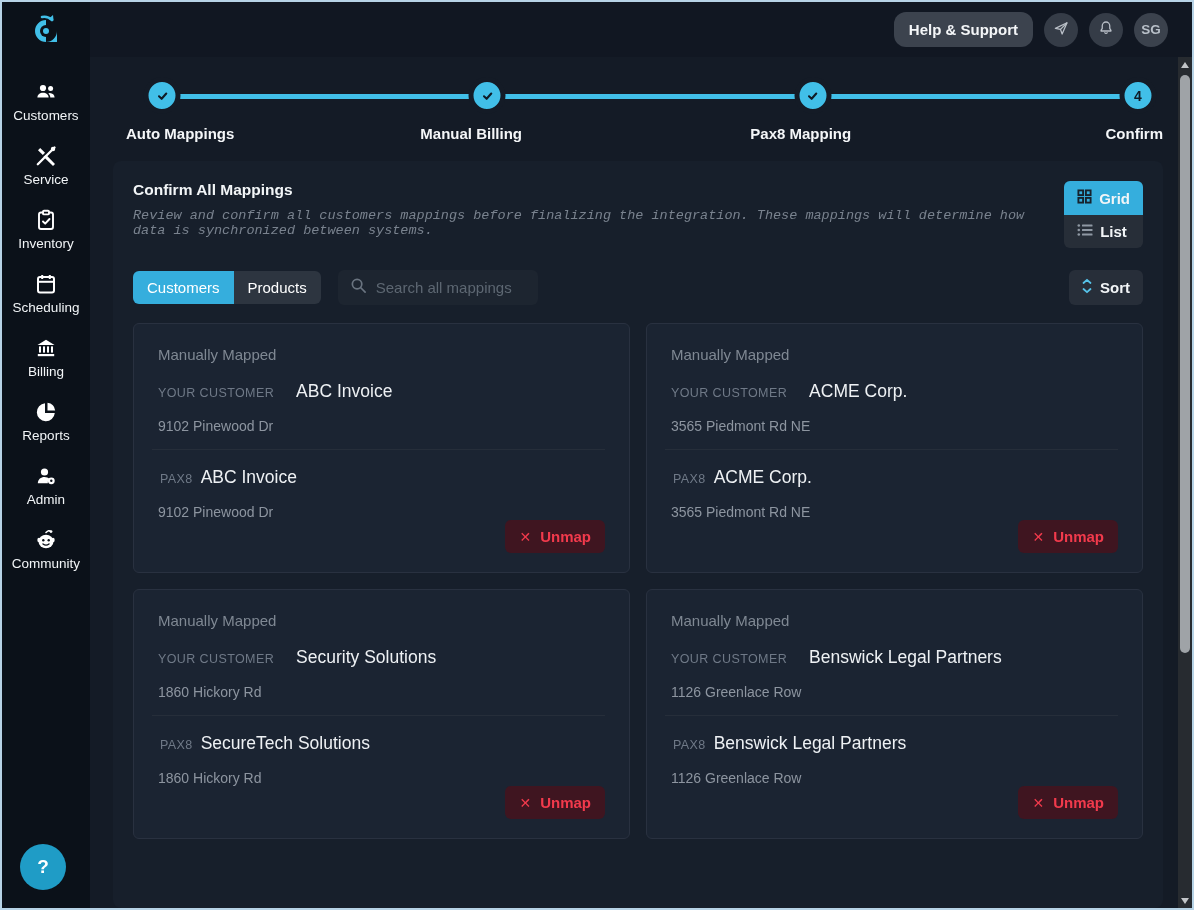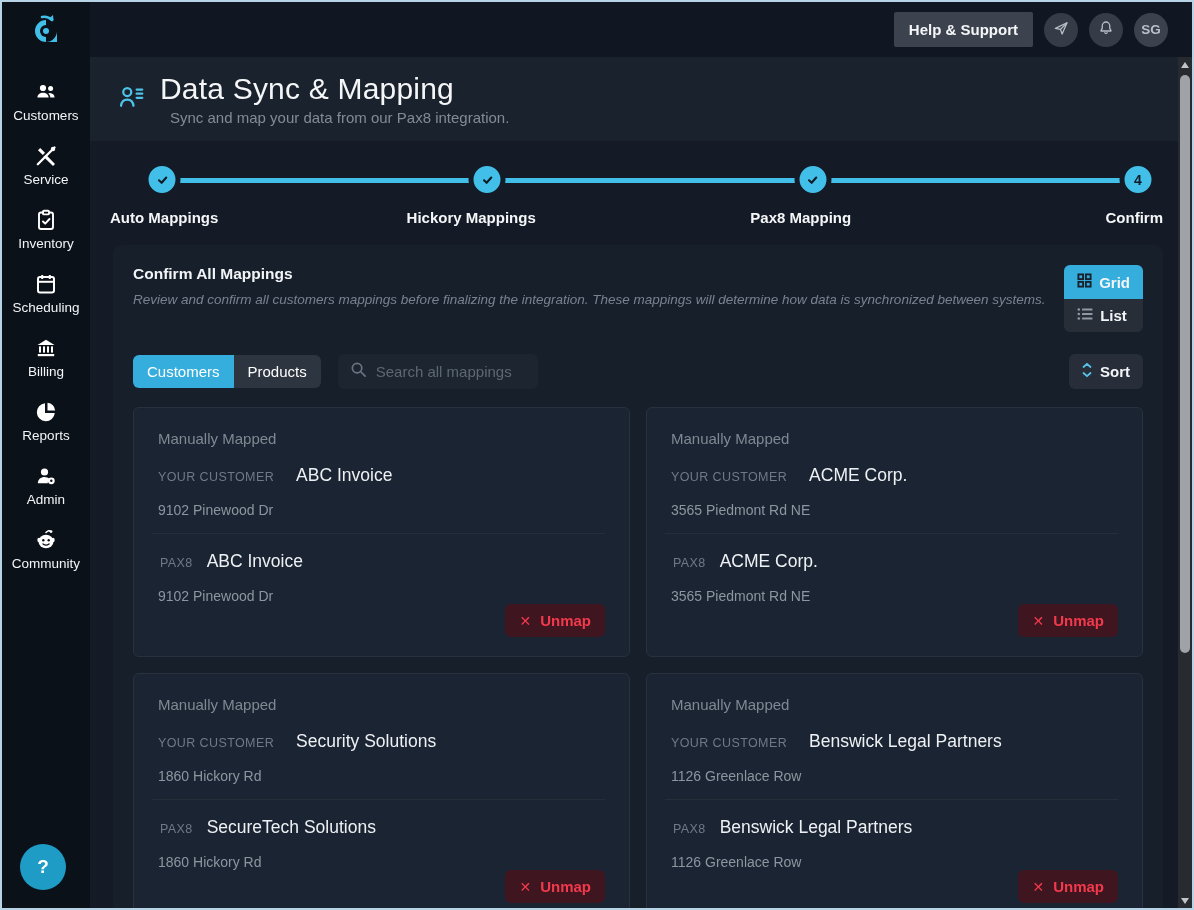--- a/index.html
+++ b/index.html
@@ -13,71 +13,71 @@
   .nav { display:flex; flex-direction:column; gap:21px; align-items:center; }
   .nav-item { display:flex; flex-direction:column; align-items:center; gap:4px; cursor:pointer; width:88px; }
   .nav-item svg { display:block; }
   .nav-label { color:#f2f5f7; font-size:13.5px; }
   .help-fab { position:absolute; bottom:18px; left:18px; width:46px; height:46px; border-radius:50%;
     background:#1f9cc6; color:#fff; font-size:19px; font-weight:bold; border:none; display:flex; align-items:center; justify-content:center; cursor:pointer; }
 
   
   .main { flex:1; display:flex; flex-direction:column; position:relative; background:#141b26; }
   .topbar { height:55px; background:#111722; display:flex; align-items:center; justify-content:flex-end; gap:11px; padding-right:24px; flex-shrink:0; }
-  .help-support { background:#3c434e; color:#f4f6f8; font-weight:bold; font-size:15px; border:none; border-radius:2px; padding:9px 15px; cursor:pointer; font-family:inherit; }
+  .help-support { background:#3c434e; color:#f4f6f8; font-weight:bold; font-size:15px; border:none; border-radius:12px; padding:9px 15px; cursor:pointer; font-family:inherit; }
   .circle-btn { width:34px; height:34px; border-radius:50%; background:#353c47; border:none; display:flex; align-items:center; justify-content:center; cursor:pointer; }
   .avatar { width:34px; height:34px; border-radius:50%; background:#3b424d; color:#b9c0c9; font-size:13.5px; font-weight:bold; display:flex; align-items:center; justify-content:center; cursor:pointer; border:none; font-family:inherit; }
 
   .content { margin-right:14px; flex:1; display:flex; flex-direction:column; }
 
   
   .header-band { background:#1a222d; height:84px; display:flex; align-items:center; padding-left:26px; gap:14px; flex-shrink:0; }
   .header-text .title { color:#f4f6f8; font-size:30px; font-weight:500; letter-spacing:.2px; }
   .header-text .subtitle { color:#828b96; font-size:15px; margin-top:3px; margin-left:10px; }
 
   
   .stepper { height:104px; position:relative; flex-shrink:0; }
   .step-track { position:absolute; left:72px; right:40px; top:25px; height:28px; }
   .step-line { position:absolute; top:12px; left:0; right:0; height:5px; background:#41bfe8; border-radius:3px; }
   .step-circle { position:absolute; top:-5px; width:27px; height:27px; border-radius:50%; background:#41bfe8;
     border:5px solid #141b26; box-sizing:content-box; transform:translateX(-50%); display:flex; align-items:center; justify-content:center;
     color:#0f1b26; font-weight:bold; font-size:14px; }
   .step-c1 { left:0; } .step-c2 { left:33.33%; } .step-c3 { left:66.67%; } .step-c4 { left:100%; }
   .step-labels { position:absolute; left:20px; right:15px; top:68px; height:20px; color:#f4f6f8; font-weight:bold; font-size:15px; }
-  .step-l1 { position:absolute; left:0; }
+  .step-l1 { position:absolute; left:16px; }
   .step-l2 { position:absolute; left:34.3%; transform:translateX(-50%); }
   .step-l3 { position:absolute; left:65.6%; transform:translateX(-50%); }
   .step-l4 { position:absolute; right:0; }
 
   
   .panel { background:#171f2b; border-radius:8px; margin:0 15px 0 23px; flex:1; padding:20px; display:flex; flex-direction:column; }
   .panel-head { display:flex; justify-content:space-between; align-items:flex-start; margin-bottom:22px; }
   .panel-title { color:#f2f5f7; font-size:15.5px; font-weight:bold; }
-  .panel-desc { color:#79828e; font-size:13.5px; font-style:italic; margin-top:9px; }
+  .panel-desc { color:#79828e; font-size:13.5px; font-style:italic; margin-top:9px;font-family:Liberation Mono, monospace; }
   .view-toggle { display:flex; background:#272e38; border-radius:6px; overflow:hidden; flex-shrink:0;flex-direction:column; }
   .toggle-seg { display:flex; align-items:center; gap:7px; padding:8px 13px; border:none; background:transparent; color:#f2f5f7; font-size:15px; font-weight:bold; cursor:pointer; font-family:inherit; }
   .toggle-seg.active { background:#35aedd; }
 
   .controls { display:flex; align-items:center; margin-bottom:18px; }
   .tabs { display:flex; border-radius:6px; overflow:hidden; }
   .tab { border:none; padding:8px 14px; font-size:15px; color:#fff; cursor:pointer; font-family:inherit; background:#2d3540; }
   .tab.active { background:#35aedd; }
   .search-box { margin-left:17px; display:flex; align-items:center; gap:9px; background:#1d2530; border-radius:6px; padding:7px 12px; width:200px; }
   .search-box input { background:transparent; border:none; outline:none; color:#c9d0d8; font-size:15px; width:100%; font-family:inherit; }
   .search-box input::placeholder { color:#5d6772; }
   .spacer { flex:1; }
   .sort-btn { display:flex; align-items:center; gap:8px; background:#272e39; border:none; border-radius:6px; padding:8px 13px; color:#f2f5f7; font-size:15px; font-weight:bold; cursor:pointer; font-family:inherit; }
   .finalize-btn { margin-left:18px; background:transparent; border:1.5px solid #4cc3ec; border-radius:8px; color:#4cc3ec; font-size:15px; font-weight:bold; padding:8px 15px; cursor:pointer; font-family:inherit; }
 
   
   .cards-grid { display:grid; grid-template-columns:1fr 1fr; gap:16px; }
   .card { background:#1b2432; border:1px solid #293140; border-radius:6px; padding:22px 24px 20px; height:250px; display:flex; flex-direction:column; }
   .card-status { color:#7f8893; font-size:15px; margin-bottom:18px; }
   .entity-row { display:flex; align-items:baseline; gap:22px; margin-bottom:16px; }
-  .entity-row.pax8row { gap:14px; margin-left:2px; }
+  .entity-row.pax8row { gap:8px; margin-left:2px; }
   .entity-label { color:#6f7987; font-size:12.5px; font-weight:normal; letter-spacing:.4px; }
   .entity-name { color:#eef1f4; font-size:17.5px; }
   .entity-address { color:#8d95a0; font-size:14px; }
   .card-divider { border:none; border-top:1px solid #262e3a; margin:15px 0 17px -6px; }
   .card-actions { margin-top:auto; display:flex; justify-content:flex-end; }
   .unmap-btn { background:#3f1520; border:none; border-radius:6px; padding:8px 14px; display:flex; align-items:center; gap:9px; cursor:pointer; font-family:inherit; }
   .unmap-x { color:#f23a4c; font-size:14px; }
   .unmap-text { color:#f23a4c; font-size:15px; font-weight:bold; }
 
   
@@ -217,35 +217,20 @@
               <path d="M12 4a5 5 0 0 0-5 5v3.5L5.4 15.2v.8h13.2v-.8L17 12.5V9a5 5 0 0 0-5-5z"></path>
               <path d="M10.4 18.3a1.8 1.8 0 0 0 3.2 0"></path>
             </svg>
         </span>
       </button>
       <button class="avatar">SG</button>
     </header>
 
     <div class="content">
 
-      <section class="header-band">
-        <span>
-          <svg width="30" height="30" viewBox="0 0 24 24" fill="none" stroke="#4cc3e8" stroke-width="1.8" stroke-linecap="round">
-              <circle cx="9" cy="8" r="3.2"></circle>
-              <path d="M4 19c.4-3.1 2.4-5 5-5s4.6 1.9 5 5"></path>
-              <line x1="16.5" y1="6" x2="21" y2="6"></line>
-              <line x1="16.5" y1="9.3" x2="21" y2="9.3"></line>
-              <line x1="16.5" y1="12.6" x2="21" y2="12.6"></line>
-            </svg>
-        </span>
-        <div class="header-text">
-          <div class="title">Data Sync &amp; Mapping</div>
-          <div class="subtitle">Sync and map your data from our Pax8 integration.</div>
-        </div>
-      </section>
 
       <section class="stepper">
         <div class="step-track">
           <div class="step-line"></div>
           <div class="step-circle step-c1">
             <svg width="14" height="14" viewBox="0 0 16 16">
                 <path d="M4 8.3 L7 11.2 L12.3 5.2" fill="none" stroke="#0f1b26" stroke-width="2.4" stroke-linecap="round" stroke-linejoin="round"></path>
               </svg>
           </div>
           <div class="step-circle step-c2">
@@ -255,21 +240,21 @@
           </div>
           <div class="step-circle step-c3">
             <svg width="14" height="14" viewBox="0 0 16 16">
                 <path d="M4 8.3 L7 11.2 L12.3 5.2" fill="none" stroke="#0f1b26" stroke-width="2.4" stroke-linecap="round" stroke-linejoin="round"></path>
               </svg>
           </div>
           <div class="step-circle step-c4">4</div>
         </div>
         <div class="step-labels">
           <span class="step-l1">Auto Mappings</span>
-          <span class="step-l2">Hickory Mappings</span>
+          <span class="step-l2">Manual Billing</span>
           <span class="step-l3">Pax8 Mapping</span>
           <span class="step-l4">Confirm</span>
         </div>
       </section>
 
       <section class="panel">
         <div class="panel-head">
           <div>
             <div class="panel-title">Confirm All Mappings</div>
             <div class="panel-desc">Review and confirm all customers mappings before finalizing the integration. These mappings will determine how data is synchronized between systems.</div>

